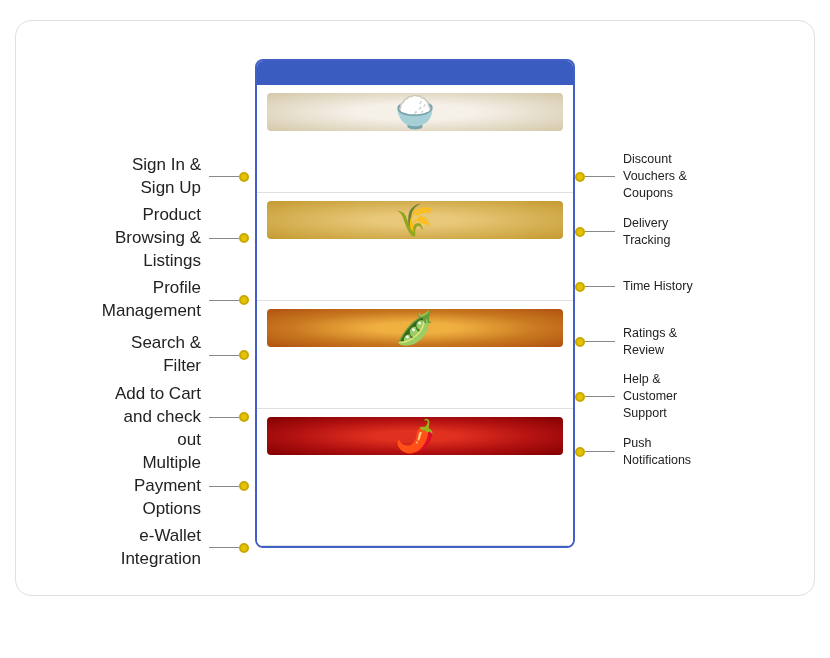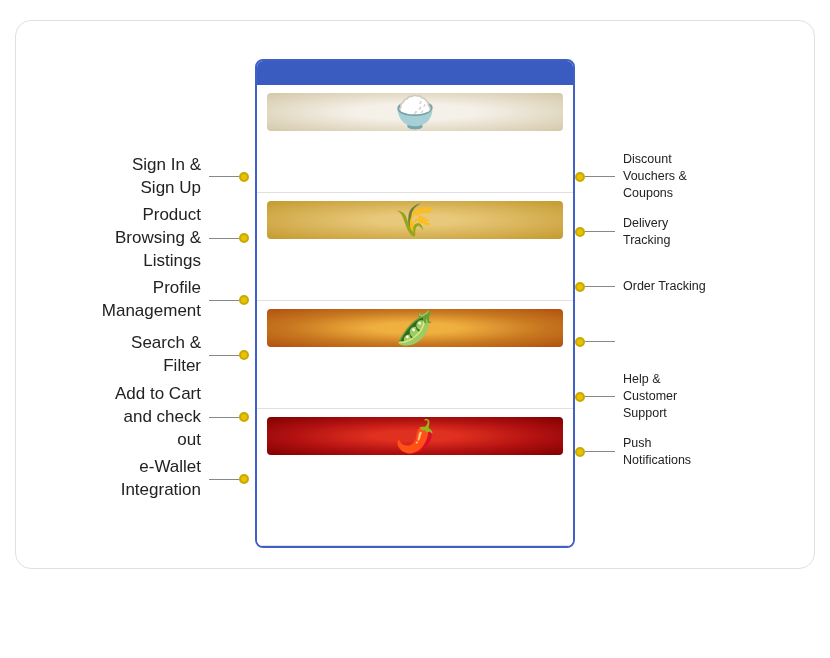--- a/index.html
+++ b/index.html
@@ -230,20 +230,27 @@
     </span>
   </div>
         <div class="left-label-item">
     <span class="left-label-text">Add to Cart and check out</span>
     <span class="left-line">
       <span class="connector-line"></span>
       <span class="dot"></span>
     </span>
   </div>
         <div class="left-label-item">
+    <span class="left-label-text">Multiple Payment Options</span>
+    <span class="left-line">
+      <span class="connector-line"></span>
+      <span class="dot"></span>
+    </span>
+  </div>
+        <div class="left-label-item">
     <span class="left-label-text">e-Wallet Integration</span>
     <span class="left-line">
       <span class="connector-line"></span>
       <span class="dot"></span>
     </span>
   </div>
       </div>
 
     <div class="app-mockup">
       <div class="app-header"></div>
@@ -312,27 +319,28 @@
       <span class="dot"></span>
       <span class="connector-line"></span>
     </span>
     <span class="right-label-text">Delivery Tracking</span>
   </div>
         <div class="right-label-item">
     <span class="left-line">
       <span class="dot"></span>
       <span class="connector-line"></span>
     </span>
-    <span class="right-label-text">Order Tracking</span>
-  </div>
-        <div class="right-label-item">
-    <span class="left-line">
-      <span class="dot"></span>
-      <span class="connector-line"></span>
-    </span>
+    <span class="right-label-text">Time History</span>
+  </div>
+        <div class="right-label-item">
+    <span class="left-line">
+      <span class="dot"></span>
+      <span class="connector-line"></span>
+    </span>
+    <span class="right-label-text">Ratings &amp; Review</span>
   </div>
         <div class="right-label-item">
     <span class="left-line">
       <span class="dot"></span>
       <span class="connector-line"></span>
     </span>
     <span class="right-label-text">Help &amp; Customer Support</span>
   </div>
         <div class="right-label-item">
     <span class="left-line">

